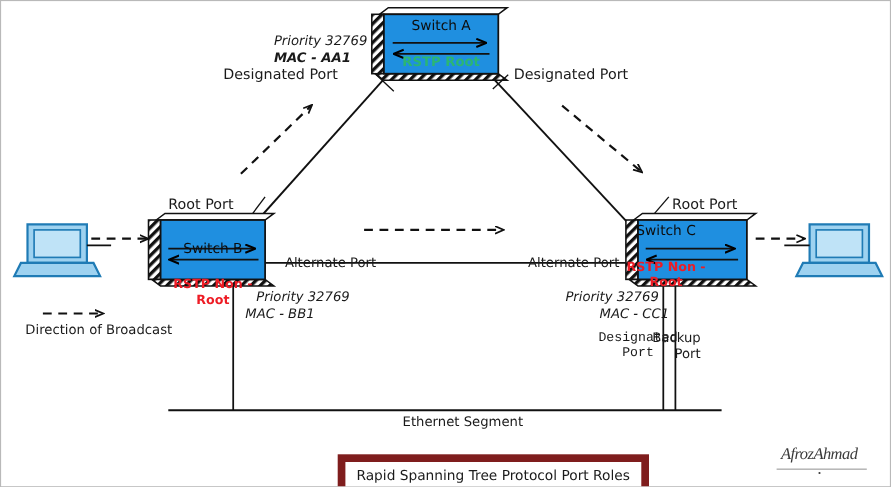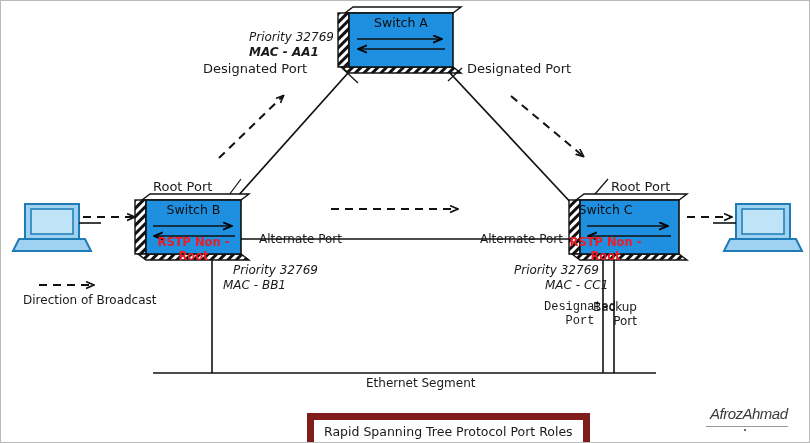--- a/index.html
+++ b/index.html
@@ -59,21 +59,21 @@
     position: absolute;
     border: 7px solid #7f1d1d;
     background: #ffffff;
     font-size: 12.5px;
     color: #1a1a1a;
     padding: 4px 10px 5px 10px;
     white-space: nowrap;
   }
   .sig {
     position: absolute;
-    font-family: Liberation Sans, sans-serif;
+    font-family: Liberation Serif, serif;
     font-style: italic;
     font-size: 15px;
     color: #3a3a3a;
     letter-spacing: -0.5px;
   }
   .sig-rule {
     position: absolute;
     background: #9a9a9a;
     height: 1px;
   }
@@ -192,23 +192,24 @@
       <rect x="568" y="199" width="11" height="54" fill="url(#hatch)" stroke="#111" stroke-width="1.4"></rect>
       <path d="M571,253 L678,253 L686,259 L579,259 Z" fill="url(#hatch)" stroke="#111" stroke-width="1.4"></path>
       <rect x="579" y="199" width="99" height="54" fill="#1f8fe0" stroke="#111" stroke-width="1.6"></rect>
       <line x1="586" y1="225" x2="666" y2="225" stroke="#111" stroke-width="1.7" marker-end="url(#arrowSolid)"></line>
       <line x1="670" y1="235" x2="588" y2="235" stroke="#111" stroke-width="1.7" marker-end="url(#arrowSolid)"></line>
     </g>
   </svg>
 
   <div class="switch" style="left:348px; top:12px; width:104px; height:54px;">
     <div class="sw-name" style="top:2px;">Switch A</div>
+    <div class="sw-role" style="top:36px; color:#2bb673;">RSTP Root</div>
   </div>
 
-  <div class="switch" style="left:145px; top:199px; width:95px; height:46px;">
+  <div class="switch" style="left:145px; top:215px; width:95px; height:46px;">
     <div class="sw-name" style="top:2px;">Switch B</div>
     <div class="sw-role" style="top:35px; color:#ee1c25; font-size:11.5px;">RSTP Non - Root</div>
   </div>
 
   <div class="switch" style="left:555px; top:199px; width:99px; height:38px;">
     <div class="sw-name" style="top:2px;">Switch C</div>
     <div class="sw-role" style="top:35px; color:#ee1c25; font-size:11.5px;">RSTP Non - Root</div>
   </div>
 
   <div class="lbl lbl-12 italic" style="left:248px; top:29px;">Priority 32769</div>

